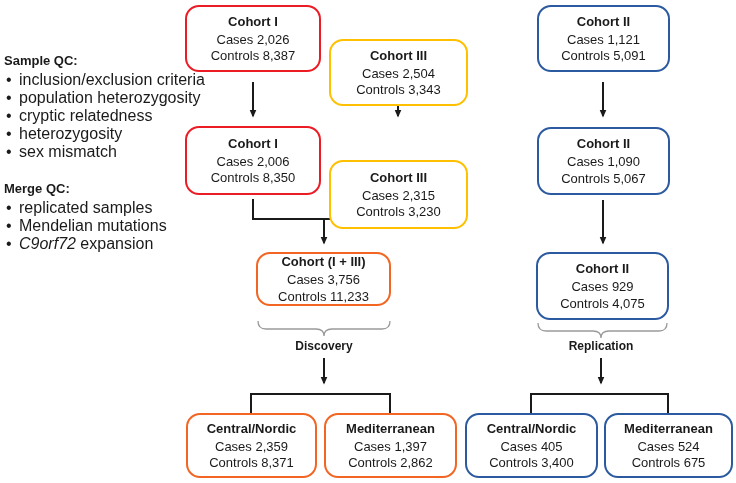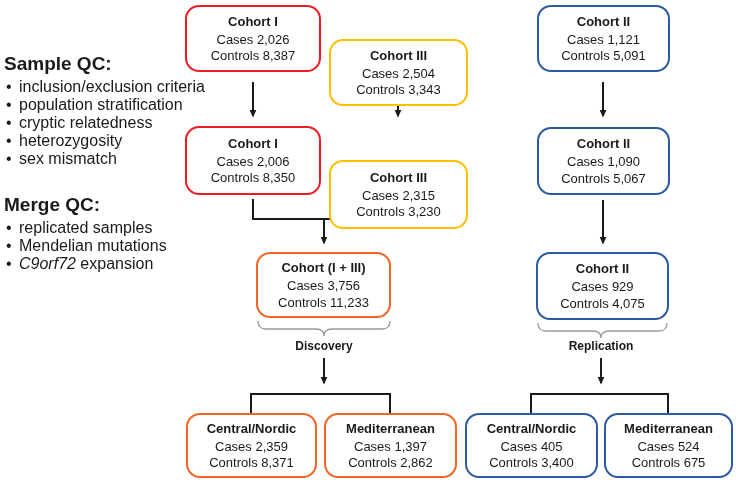--- a/index.html
+++ b/index.html
@@ -2,21 +2,21 @@
 <html style="--red: #EC1C24; --yellow: #FFC000; --blue: #2B5AA0; --orange: #F26522; --line: #1a1a1a; --brace: #9a9a9a;"><head>
 <meta charset="utf-8">
 <style>
   html,body{margin:0;padding:0;background:#fff;}
   #canvas{
     position:relative;width:736px;height:483px;background:#fff;overflow:hidden;
     font-family:"Liberation Sans","DejaVu Sans",sans-serif;color:#1a1a1a;
   }
   
   .qc-block{position:absolute;left:4px;}
-  .qc-heading{font-size:19px;font-weight:bold;margin:0 0 3px 0;}
+  .qc-heading{font-size:13px;font-weight:bold;margin:0 0 3px 0;}
   .qc-list{list-style:none;margin:0;padding:0;}
   .qc-list li{position:relative;font-size:16px;line-height:18px;padding-left:15px;}
   .qc-list li::before{content:"\2022";position:absolute;left:2px;}
   .gene{font-style:italic;margin-top:47px;}
   
   .box{
     position:absolute;box-sizing:border-box;background:#fff;
     border:2.5px solid #000;border-radius:14px;
     display:flex;flex-direction:column;align-items:center;justify-content:center;
     text-align:center;
@@ -63,28 +63,28 @@
     <g stroke="var(--brace)" stroke-width="1.3" fill="none">
       <path d="M258,321 Q258,329 266,329 H316 Q324,329 324,336 Q324,329 332,329 H382 Q390,329 390,321"></path>
       <path d="M538,323 Q538,331 546,331 H593 Q601,331 601,338 Q601,331 609,331 H659 Q667,331 667,323"></path>
     </g>
   </svg>
 
   <div class="qc-block" style="top:53px;">
     <p class="qc-heading">Sample QC:</p>
     <ul class="qc-list">
       <li>inclusion/exclusion criteria</li>
-      <li>population stratification</li>
+      <li>population heterozygosity</li>
       <li>cryptic relatedness</li>
       <li>heterozygosity</li>
       <li>sex mismatch</li>
     </ul>
   </div>
 
-  <div class="qc-block" style="top:194px;">
+  <div class="qc-block" style="top:181px;">
     <p class="qc-heading">Merge QC:</p>
     <ul class="qc-list">
       <li>replicated samples</li>
       <li>Mendelian mutations</li>
       <li><span class="gene">C9orf72</span><span> expansion</span></li>
     </ul>
   </div>
 
   <div class="box b-red" style="left:185px;top:5px;width:136px;height:67px">
     <div class="box-title">Cohort I</div>
@@ -111,21 +111,21 @@
     <div class="box-title">Cohort III</div>
     <div class="box-line">Cases 2,315</div>
     <div class="box-line">Controls 3,230</div>
   </div>
   <div class="box b-blue" style="left:537px;top:127px;width:133px;height:68px">
     <div class="box-title">Cohort II</div>
     <div class="box-line">Cases 1,090</div>
     <div class="box-line">Controls 5,067</div>
   </div>
 
-  <div class="box b-orange" style="left:256px;top:252px;width:135px;height:66px">
+  <div class="box b-orange" style="left:256px;top:252px;width:135px;height:54px">
     <div class="box-title">Cohort (I + III)</div>
     <div class="box-line">Cases 3,756</div>
     <div class="box-line">Controls 11,233</div>
   </div>
   <div class="box b-blue" style="left:536px;top:252px;width:133px;height:68px">
     <div class="box-title">Cohort II</div>
     <div class="box-line">Cases 929</div>
     <div class="box-line">Controls 4,075</div>
   </div>
 

